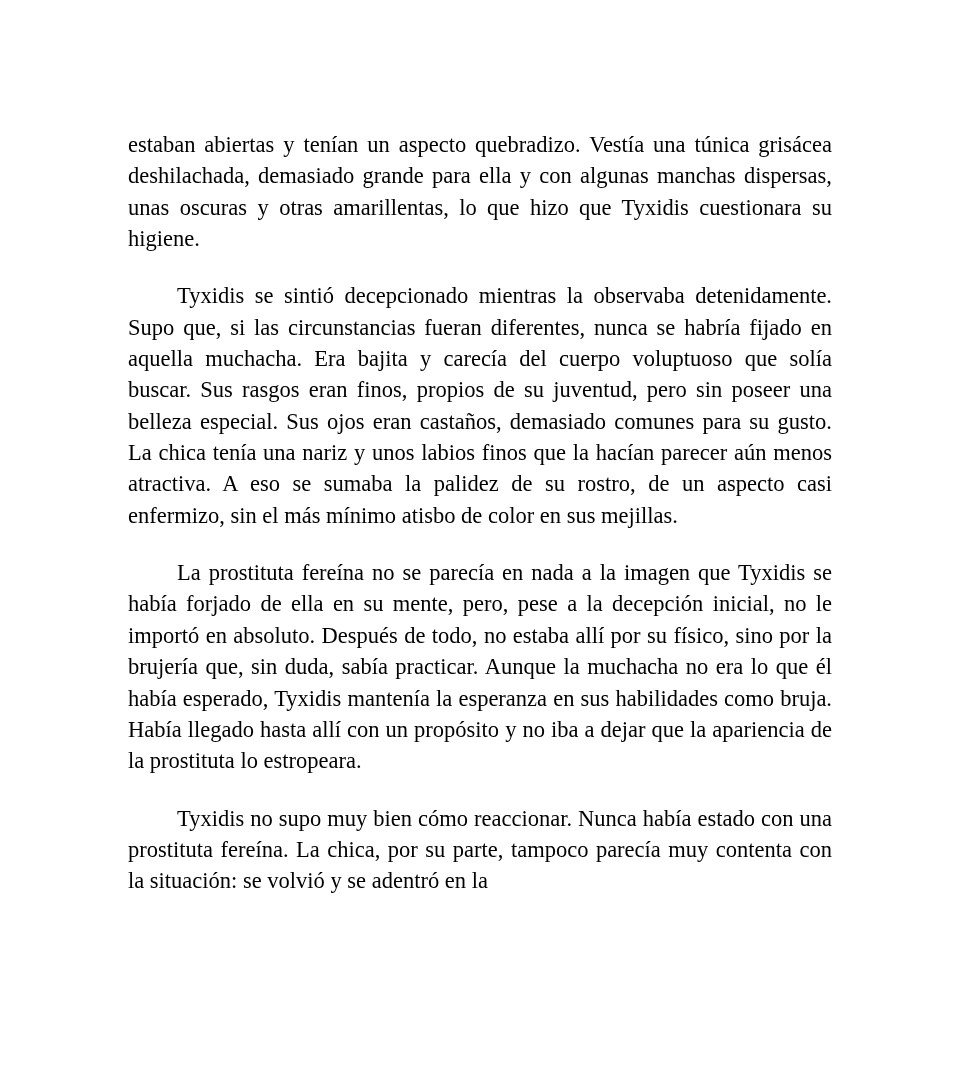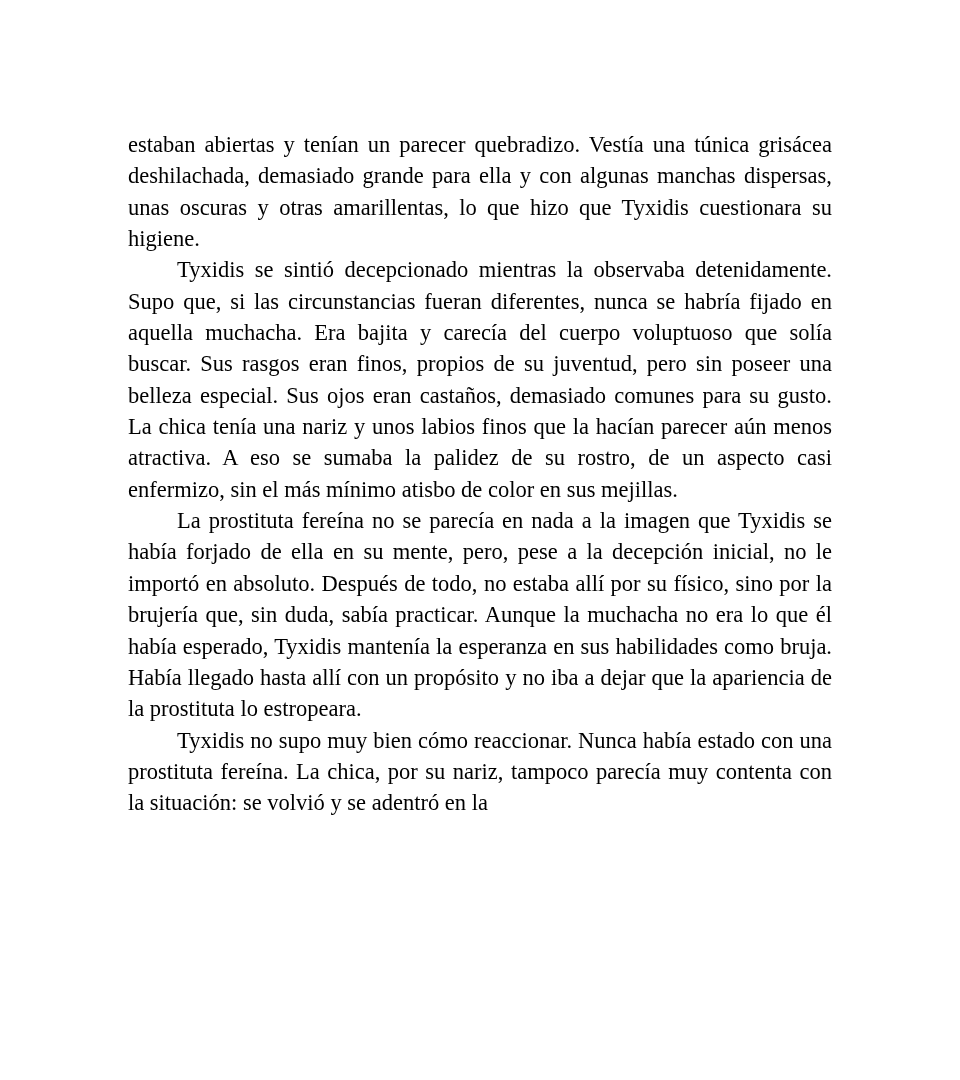--- a/index.html
+++ b/index.html
@@ -25,25 +25,26 @@
     color: #000000;
     text-align: justify;
     text-justify: inter-word;
   }
   .text-block p {
     margin: 0;
     padding: 0;
   }
   .text-block p.indent {
     text-indent: 49px;
+    margin-top: 26px;
   }
 </style>
 </head>
 <body>
 
 <div class="page">
   <div class="text-block">
-      <p class="">estaban abiertas y tenían un parecer quebradizo. Vestía una túnica grisácea deshilachada, demasiado grande para ella y con algunas manchas dispersas, unas oscuras y otras amarillentas, lo que hizo que Tyxidis cuestionara su higiene.</p>
+      <p class="">estaban abiertas y tenían un aspecto quebradizo. Vestía una túnica grisácea deshilachada, demasiado grande para ella y con algunas manchas dispersas, unas oscuras y otras amarillentas, lo que hizo que Tyxidis cuestionara su higiene.</p>
       <p class="indent">Tyxidis se sintió decepcionado mientras la observaba detenidamente. Supo que, si las circunstancias fueran diferentes, nunca se habría fijado en aquella muchacha. Era bajita y carecía del cuerpo voluptuoso que solía buscar. Sus rasgos eran finos, propios de su juventud, pero sin poseer una belleza especial. Sus ojos eran castaños, demasiado comunes para su gusto. La chica tenía una nariz y unos labios finos que la hacían parecer aún menos atractiva. A eso se sumaba la palidez de su rostro, de un aspecto casi enfermizo, sin el más mínimo atisbo de color en sus mejillas.</p>
       <p class="indent">La prostituta fereína no se parecía en nada a la imagen que Tyxidis se había forjado de ella en su mente, pero, pese a la decepción inicial, no le importó en absoluto. Después de todo, no estaba allí por su físico, sino por la brujería que, sin duda, sabía practicar. Aunque la muchacha no era lo que él había esperado, Tyxidis mantenía la esperanza en sus habilidades como bruja. Había llegado hasta allí con un propósito y no iba a dejar que la apariencia de la prostituta lo estropeara.</p>
-      <p class="indent">Tyxidis no supo muy bien cómo reaccionar. Nunca había estado con una prostituta fereína. La chica, por su nariz, tampoco parecía muy contenta con la situación: se volvió y se adentró en la</p>
+      <p class="indent">Tyxidis no supo muy bien cómo reaccionar. Nunca había estado con una prostituta fereína. La chica, por su parte, tampoco parecía muy contenta con la situación: se volvió y se adentró en la</p>
     </div>
 </div>
 
 </body></html>

